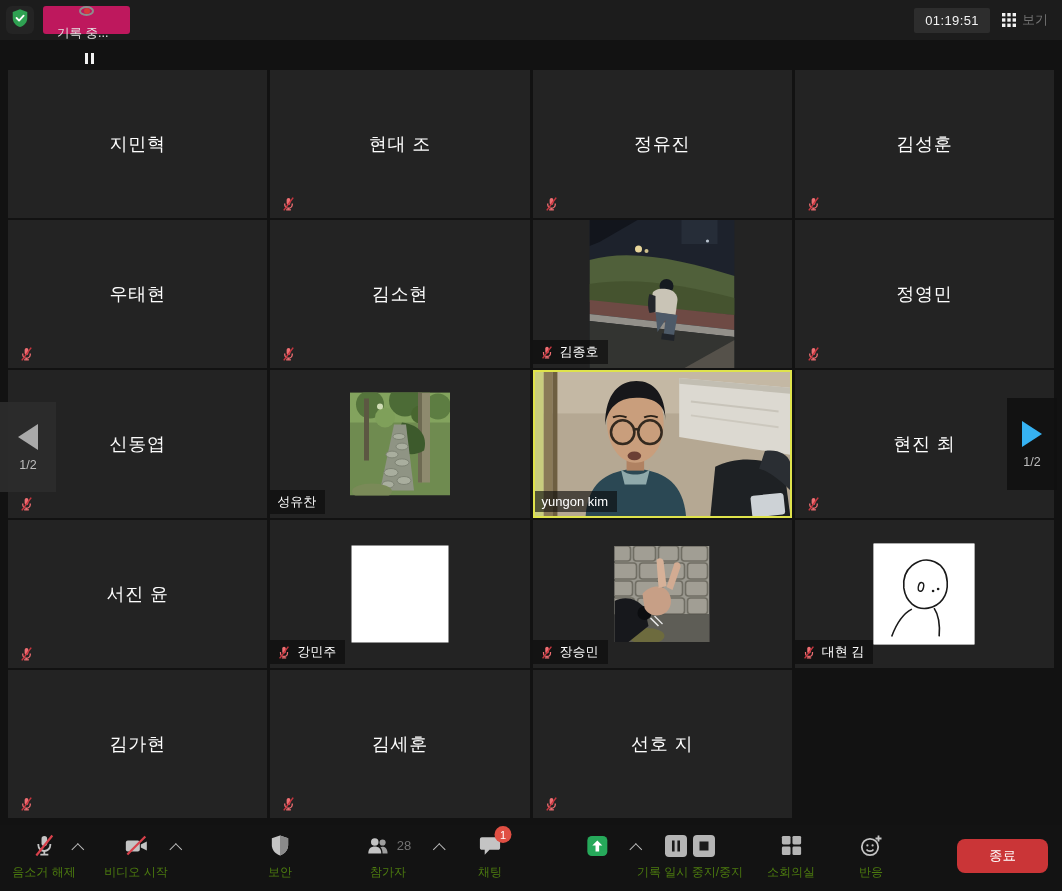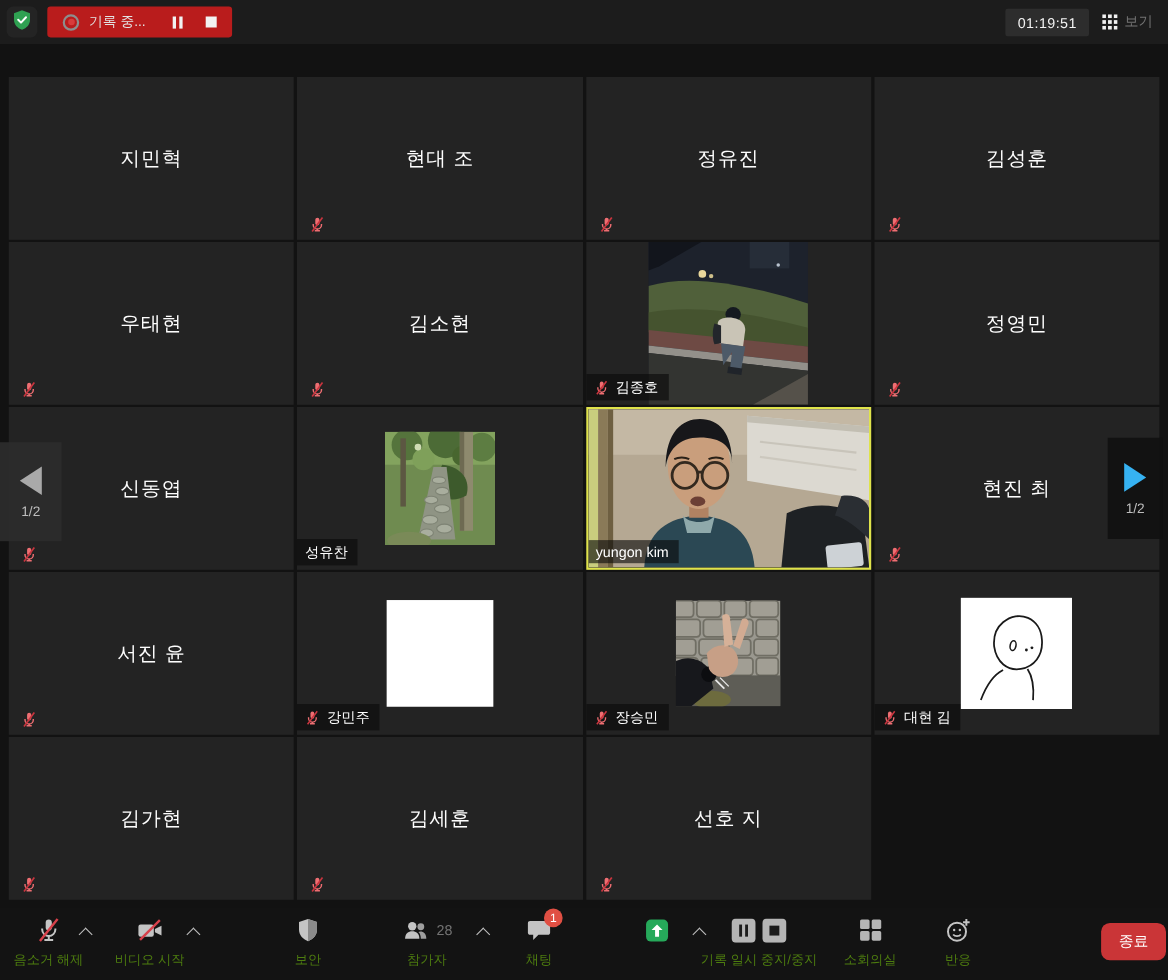--- a/index.html
+++ b/index.html
@@ -4,22 +4,22 @@
 <style>
   html,body{margin:0;padding:0;background:#000;}
   .screen{position:relative;width:1062px;height:891px;background:#121212;overflow:hidden;
           font-family:"Liberation Sans","DejaVu Sans",sans-serif;color:#eee;}
 
   
   .topbar{position:absolute;top:0;left:0;right:0;height:40px;background:#1c1c1c;
           display:flex;align-items:center;}
   .shield-btn{width:28px;height:28px;margin-left:6px;border-radius:6px;background:#242424;
           display:flex;align-items:center;justify-content:center;}
-  .rec-pill{height:28px;margin-left:9px;background:#b91c1c;border-radius:3px;
-          display:flex;align-items:center;padding:0 14px;gap:9px;}
+  .rec-pill{height:28px;margin-left:9px;background:#be185d;border-radius:3px;
+          display:flex;align-items:center;padding:0 14px;gap:9px;flex-direction:column;}
   .rec-dot{width:15px;height:15px;border:2px solid #8d8d8d;border-radius:50%;
           display:flex;align-items:center;justify-content:center;box-sizing:border-box;}
   .rec-dot i{width:6px;height:6px;border-radius:50%;background:#d83b3b;}
   .rec-text{font-size:12.5px;color:#e3e3e3;margin-right:8px;}
   .pill-pause{display:flex;gap:3px;padding:2px;margin-left:6px;}
   .pill-pause i{width:3px;height:11px;background:#f2f2f2;}
   .pill-stop{width:10px;height:10px;background:#f2f2f2;margin-left:10px;}
   .tb-spacer{flex:1;}
   .timer-box{background:#2d2d2d;border-radius:2px;padding:5px 11px;font-size:13px;color:#f2f2f2;letter-spacing:.4px;}
   .view-btn{display:flex;align-items:center;gap:6px;margin:0 14px 0 12px;font-size:13px;color:#737373;}
@@ -59,22 +59,22 @@
   .tb-iconrow{position:relative;height:27px;display:flex;align-items:center;gap:6px;}
   .tb-iconrow svg{display:block;}
   .tb-count{font-size:13px;color:#737373;}
   .tb-label{font-size:12px;color:#4d7c0f;white-space:nowrap;}
   .tb-label.accent{color:#34b268;}
   .tb-chev{position:absolute;top:13px;width:8px;height:8px;border-left:1.7px solid #bdbdbd;
         border-top:1.7px solid #bdbdbd;transform:rotate(45deg);}
   .tb-badge{position:absolute;top:-6px;right:-9px;min-width:17px;height:17px;border-radius:9px;
         background:#e04f43;color:#fff;font-size:11px;display:flex;align-items:center;justify-content:center;
         padding:0 2px;box-sizing:border-box;}
-  .end-btn{position:absolute;right:2px;top:14px;background:#ca3537;color:#fff;border:none;
-        border-radius:8px;font-size:13.5px;padding:8px 16px;font-family:inherit;}
+  .end-btn{position:absolute;right:14px;top:14px;background:#ca3537;color:#fff;border:none;
+        border-radius:8px;font-size:13.5px;padding:8px 32px;font-family:inherit;}
   .view-grid-icon{display:block;}
 </style>
 </head>
 <body>
 
 <div class="screen">
 
   <div class="topbar">
     <div class="shield-btn">
       <span>

